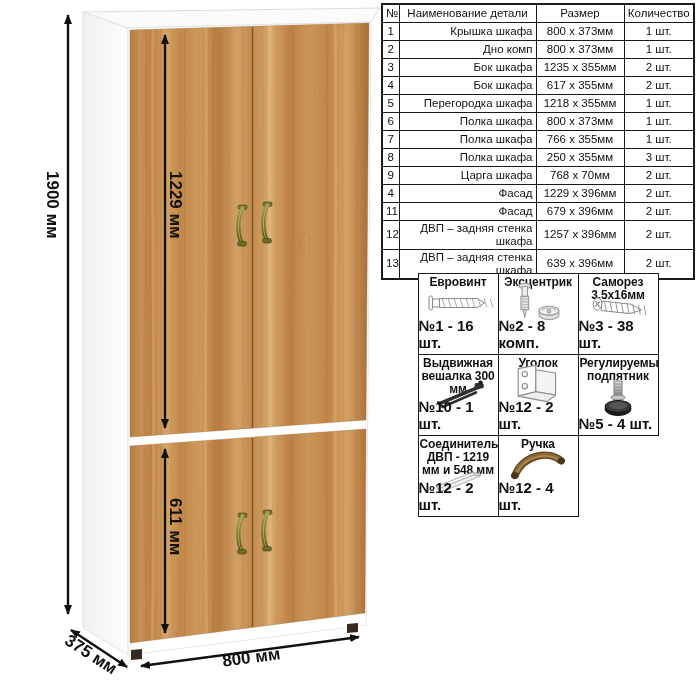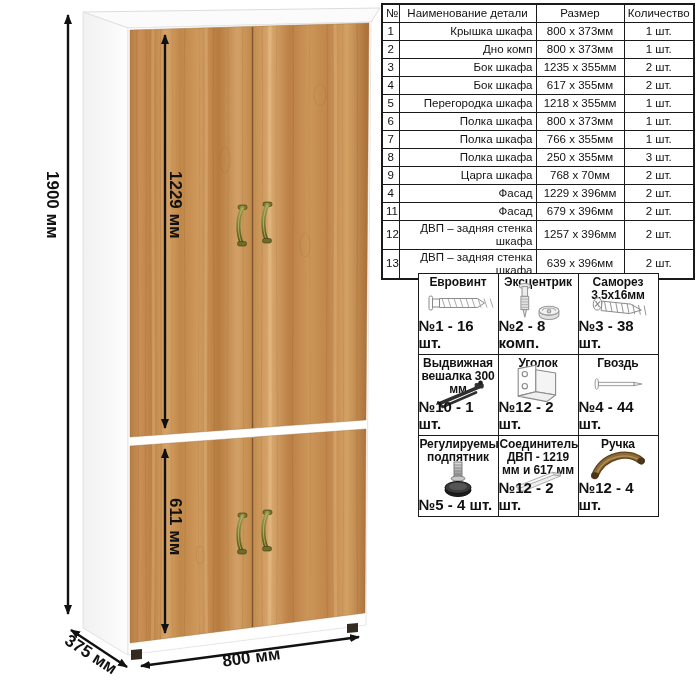--- a/index.html
+++ b/index.html
@@ -322,33 +322,20 @@
               <circle cx="20" cy="22" r="2.4"></circle>
           <path d="M30,7 L48,10 L48,30 L30,27 z" fill="#f4f4f4"></path>
           <path d="M30,27 L48,30 L40,36 L14,31 z" fill="#efefef"></path>
         </g>
           </svg>
       </div>
       <div class="hw-qty">№12 - 2 шт.</div>
     </div>
 
 
-    <div class="hw-cell">
-      <div class="hw-name">Гвоздь</div>
-      <div class="hw-icon">
-        <svg width="72" height="34" viewBox="0 0 64 40">
-            <g stroke="#8a8a8a" fill="#fdfdfd">
-          <ellipse cx="7" cy="20" rx="2" ry="6.5"></ellipse>
-          <rect x="9" y="18" width="42" height="4"></rect>
-          <path d="M51,18 l9,2 -9,2 z" fill="#eee"></path>
-        </g>
-          </svg>
-      </div>
-      <div class="hw-qty">№4 - 44 шт.</div>
-    </div>
 
     <div class="hw-cell">
       <div class="hw-name">Регулируемый подпятник</div>
       <div class="hw-icon">
         <svg width="72" height="40" viewBox="0 0 64 40">
             <g stroke="#808080">
           <rect x="28" y="2" width="8" height="15" fill="url(#met)"></rect>
           <path d="M28,5h8M28,8h8M28,11h8M28,14h8" stroke-width=".8" fill="none"></path>
           <ellipse cx="32" cy="18.5" rx="7" ry="2.5" fill="#c7c7c7"></ellipse>
           <ellipse cx="32" cy="30" rx="13" ry="6.5" fill="#1e1e1e" stroke="#111"></ellipse>
@@ -356,21 +343,21 @@
           <ellipse cx="32" cy="26.5" rx="9" ry="3.8" fill="#555" stroke="none"></ellipse>
         </g>
           </svg>
       </div>
       <div class="hw-qty">№5 - 4 шт.</div>
     </div>
 
 
 
     <div class="hw-cell">
-      <div class="hw-name">Соединитель ДВП - 1219 мм и 617 мм</div>
+      <div class="hw-name">Соединитель ДВП - 1219 мм и 548 мм</div>
       <div class="hw-icon">
         <svg width="72" height="32" viewBox="0 0 64 40">
             <g stroke="#9a9a9a" fill="#fbfbfb" stroke-linejoin="round">
           <path d="M4,31 L50,13 L60,15 L14,34 z"></path>
           <path d="M6,34 L52,16 L60,17.5 L14,36.5 z" fill="#efefef"></path>
           <path d="M50,13 L60,15 L60,17.5 L52,16 z" fill="#e7e7e7"></path>
         </g>
           </svg>
       </div>
       <div class="hw-qty">№12 - 2 шт.</div>

